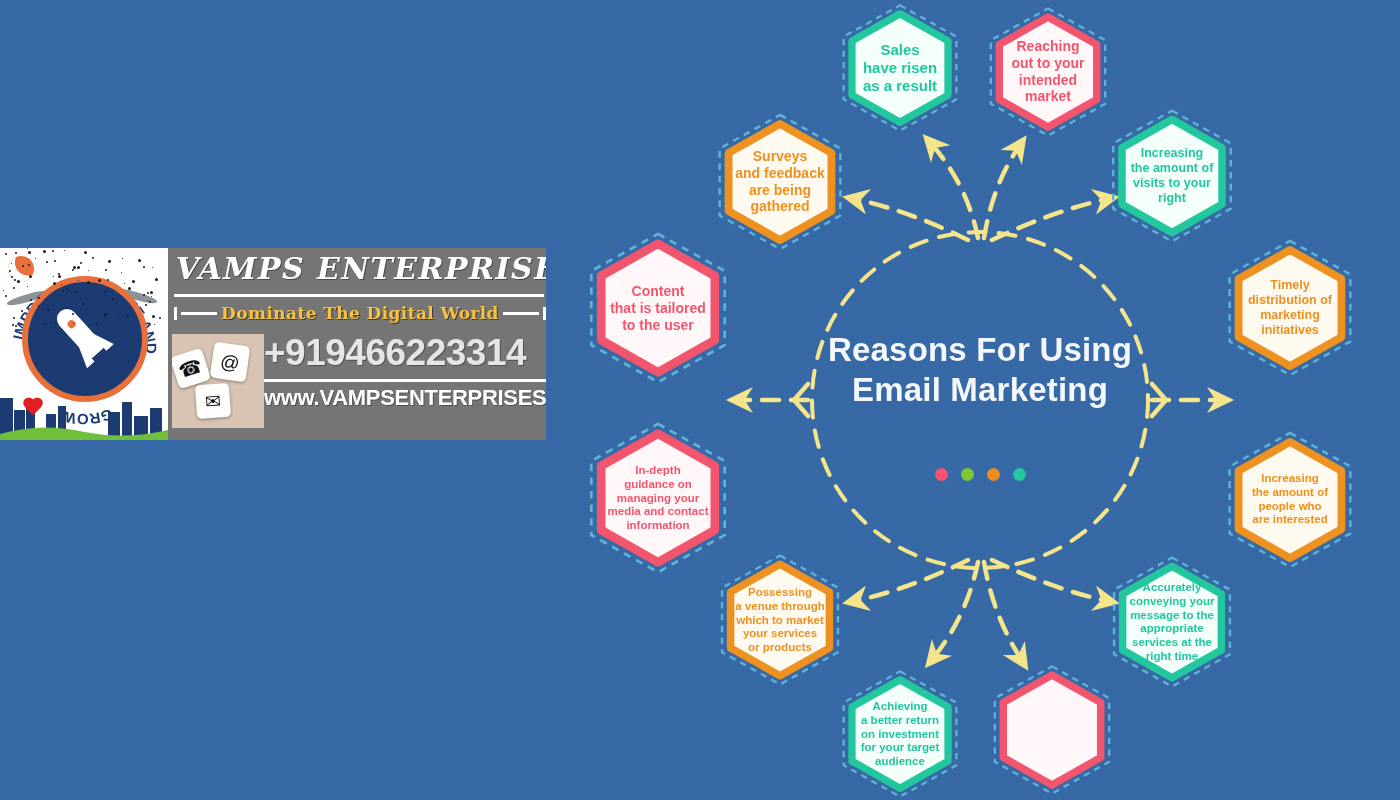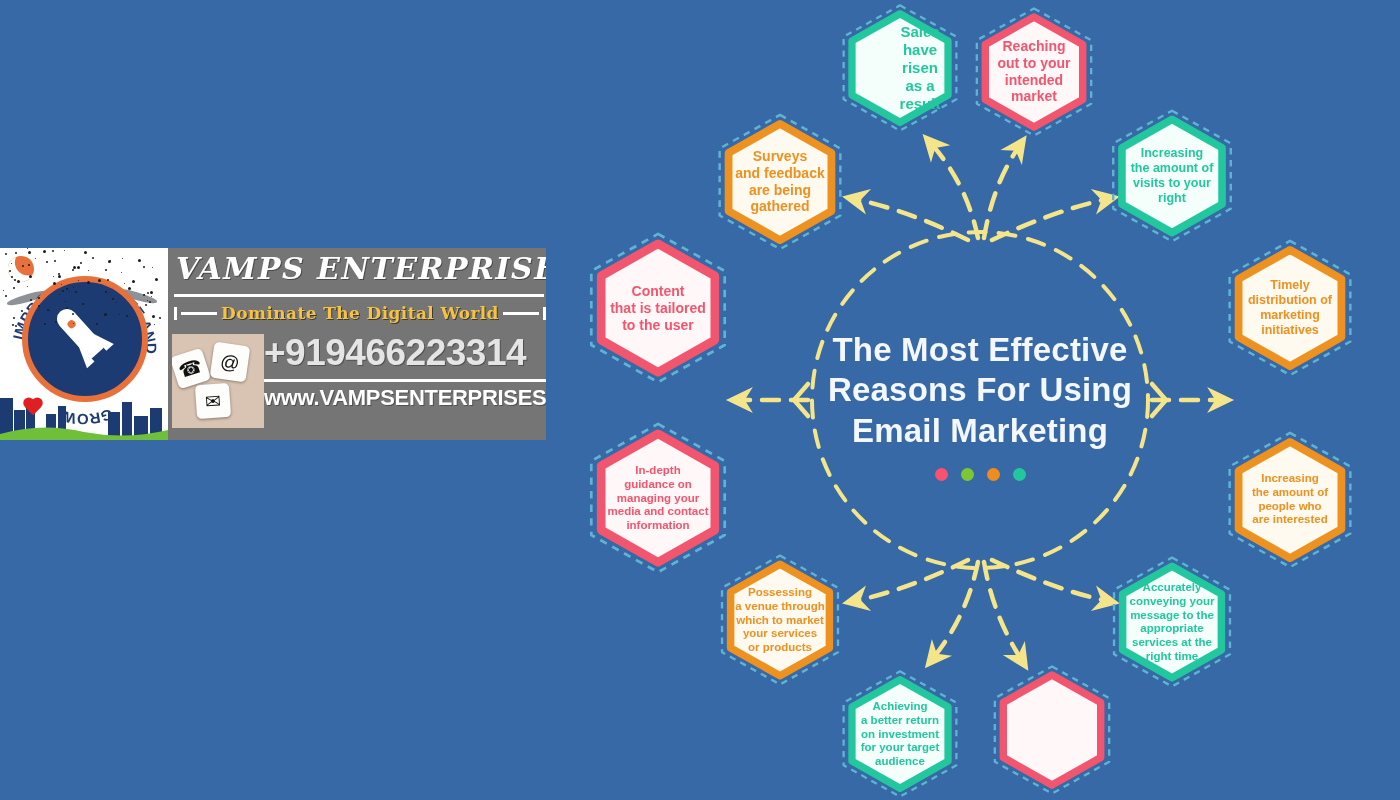--- a/index.html
+++ b/index.html
@@ -465,44 +465,43 @@
         <path d="M248,400 L 174,400"></path>
       </g>
 
       <g fill="none" stroke="#f5e58a" stroke-width="4.5" stroke-linecap="round">
         <path d="M592,384 L 606,400 L 592,416"></path>
         <path d="M248,384 L 234,400 L 248,416"></path>
       </g>
     </svg>
 
     <div id="center-title">
-        <div>The Most Effective</div>
         <div>Reasons For Using</div>
         <div>Email Marketing</div>
       </div>
     <div id="center-dots">
         <div class="cdot" style="background: rgb(248, 82, 111);"></div>
         <div class="cdot" style="background: rgb(125, 200, 50);"></div>
         <div class="cdot" style="background: rgb(240, 140, 30);"></div>
         <div class="cdot" style="background: rgb(35, 199, 158);"></div>
       </div>
 
     <div id="hex-layer">
         <div class="hex big" style="width: 130px; height: 142px; left: 275px; top: -3px;">
           <svg viewBox="-12 -14 124 136" class="fill">
             <polygon points="50,-6 104,24 104,84 50,114 -4,84 -4,24" fill="none" stroke="#5fb3d4" stroke-width="2.2" stroke-dasharray="6 5" stroke-linejoin="round"></polygon>
             <polygon points="50,2 96,28 96,80 50,106 4,80 4,28" fill="#f4fffb" stroke="#23c79e" stroke-width="7" stroke-linejoin="round"></polygon>
           </svg>
-          <div class="label" style="color: rgb(35, 199, 158); padding-left: 40px;">
+          <div class="label" style="color: rgb(35, 199, 158);">
             <div>Sales</div>
             <div>have risen</div>
             <div>as a result</div>
           </div>
         </div>
-        <div class="hex mid" style="width: 132px; height: 144px; left: 408px; top: 0px; text-decoration: underline;">
+        <div class="hex mid" style="width: 132px; height: 144px; left: 422px; top: 0px; text-decoration: underline;">
           <svg viewBox="-12 -14 124 136" class="fill">
             <polygon points="50,-6 104,24 104,84 50,114 -4,84 -4,24" fill="none" stroke="#5fb3d4" stroke-width="2.2" stroke-dasharray="6 5" stroke-linejoin="round"></polygon>
             <polygon points="50,2 96,28 96,80 50,106 4,80 4,28" fill="#fff7f8" stroke="#f2566e" stroke-width="7" stroke-linejoin="round"></polygon>
           </svg>
           <div class="label" style="color: rgb(242, 86, 110);">
             <div>Reaching</div>
             <div>out to your</div>
             <div>intended</div>
             <div>market</div>
           </div>

